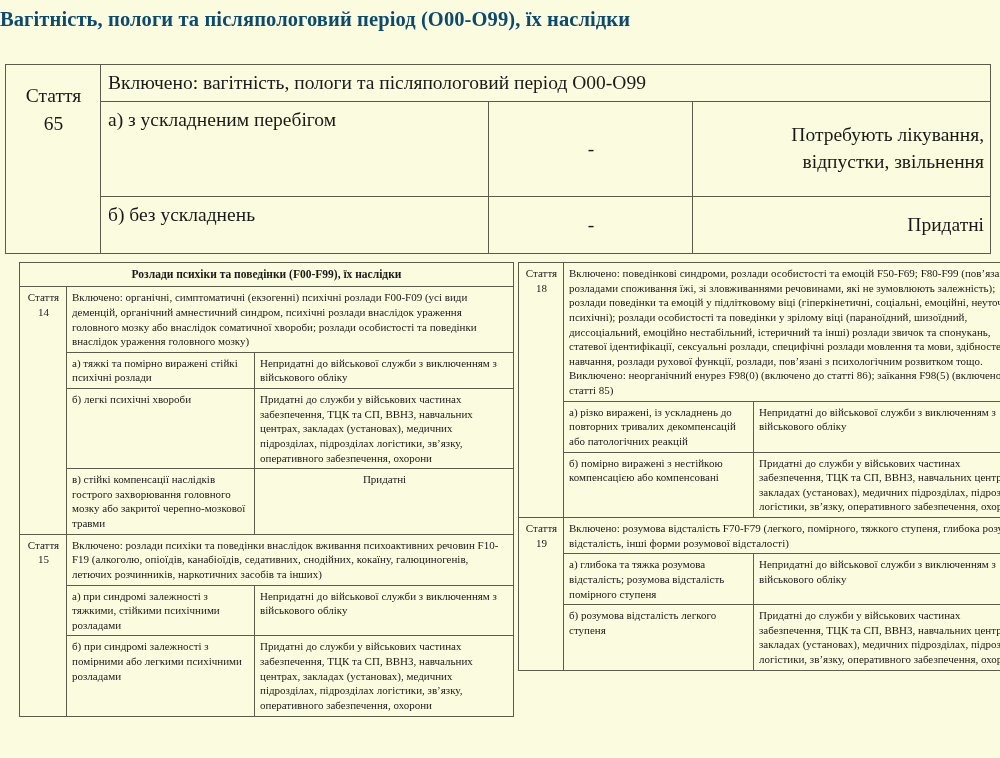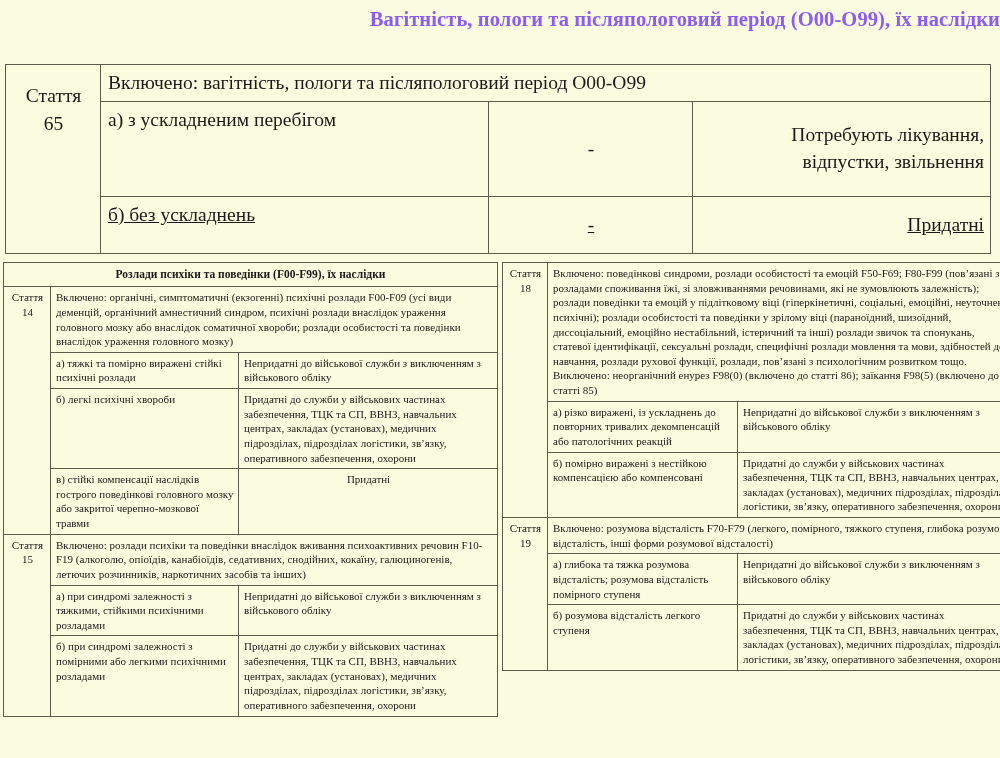--- a/index.html
+++ b/index.html
@@ -16,25 +16,25 @@
     color: #1a1a18;
     background: #fbfbdf;
   }
 
   
   .top-title {
     position: absolute;
     left: 0;
     top: 8px;
     width: 1000px;
-    text-align: right;
+    text-align: left;
     font-size: 20.5px;
     font-weight: bold;
     letter-spacing: 0.1px;
-    color: #8b5cf6;
+    color: #0c4a6e;
   }
 
   table.doc {
     border-collapse: collapse;
     background: #f0abfc;
     table-layout: fixed;
   }
   table.doc td, table.doc th {
     border: 1px solid #5c5c4a;
     vertical-align: top;
@@ -62,28 +62,29 @@
   #top-table td.ctr {
     text-align: center;
     vertical-align: middle;
   }
   #top-table td.res {
     text-align: right;
     vertical-align: middle;
     line-height: 1.35;
   }
   #top-table td.tall-a { height: 84px; }
-  #top-table td.tall-b { height: 46px; text-decoration: underline; }
+  #top-table td.tall-b { height: 46px; }
 
   
   .sub-table {
     position: absolute;
     font-size: 11px;
     line-height: 1.33;
     z-index: 5;
+    margin-left: 16px;
   }
   .sub-table td, .sub-table th {
     border: 1px solid #6a6a55;
     padding: 3px 4px 3px 5px;
     vertical-align: top;
     background: #fbfbdf;
   }
   .sub-table th.hdr {
     text-align: center;
     font-weight: bold;
@@ -165,21 +166,21 @@
     </tr>
     <tr>
       <td>а) тяжкі та помірно виражені стійкі психічні розлади</td>
       <td>Непридатні до військової служби з виключенням з військового обліку</td>
     </tr>
     <tr>
       <td>б) легкі психічні хвороби</td>
       <td>Придатні до служби у військових частинах забезпечення, ТЦК та СП, ВВНЗ, навчальних центрах, закладах (установах), медичних підрозділах, підрозділах логістики, зв’язку, оперативного забезпечення, охорони</td>
     </tr>
     <tr>
-      <td>в) стійкі компенсації наслідків гострого поведінкові головного мозку або закритої черепно-мозкової травми</td>
+      <td>в) стійкі компенсації наслідків гострого захворювання головного мозку або закритої черепно-мозкової травми</td>
       <td class="ctr">Придатні</td>
     </tr>
 
     <tr>
       <td class="art" rowspan="3">
         <span>Стаття</span><br>
         <span>15</span>
       </td>
       <td colspan="2">Включено: розлади психіки та поведінки внаслідок вживання психоактивних речовин F10-F19 (алкоголю, опіоїдів, канабіоїдів, седативних, снодійних, кокаїну, галюциногенів, летючих розчинників, наркотичних засобів та інших)</td>
     </tr>

